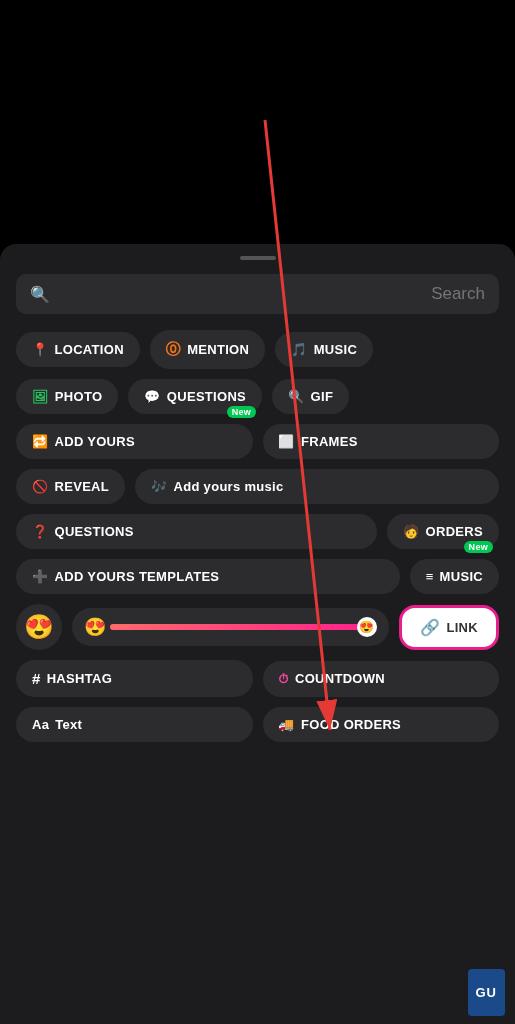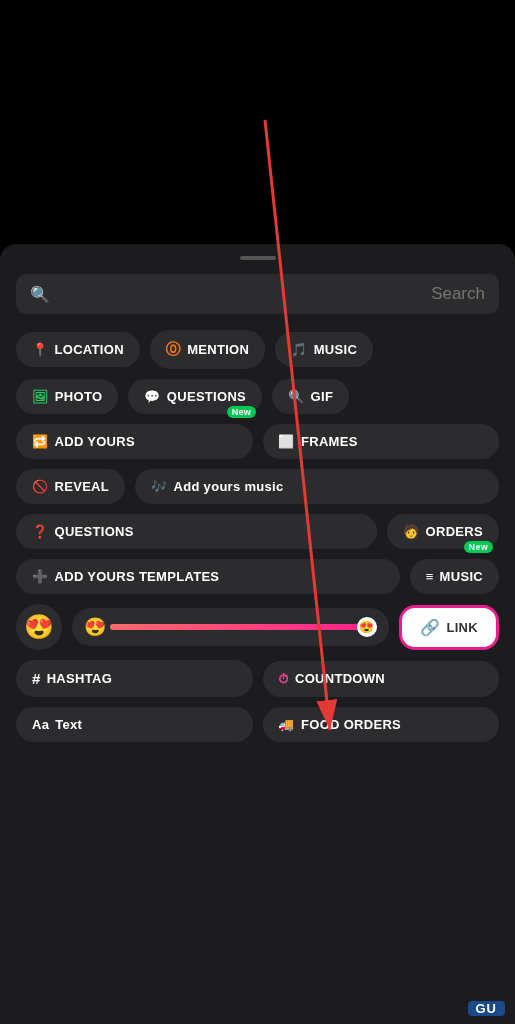--- a/index.html
+++ b/index.html
@@ -146,21 +146,21 @@
       z-index: 100;
     }
     .watermark {
       position: absolute;
       bottom: 8px;
       right: 10px;
       background: #1a4a8a;
       color: #fff;
       font-size: 13px;
       font-weight: 900;
-      padding: 0 8px;
+      padding: 16px 8px;
       border-radius: 4px;
       letter-spacing: 1px;
     }
   </style>
 </head>
 <body>
 
 <svg class="red-arrow" style="position:absolute;top:0;left:0;width:515px;height:1024px;pointer-events:none;z-index:200;" viewBox="0 0 515 1024">
   <defs>
     <marker id="arrowhead" markerWidth="10" markerHeight="7" refX="10" refY="3.5" orient="auto">

